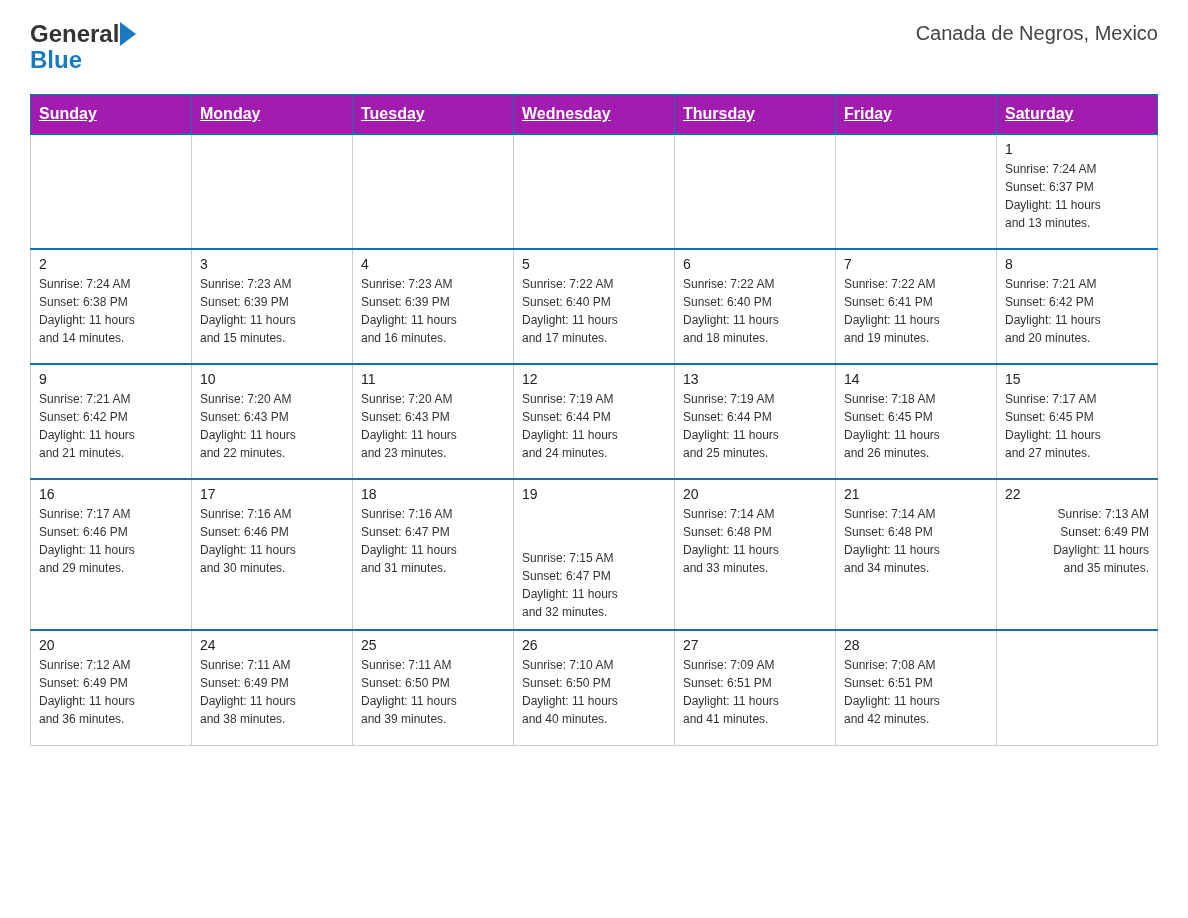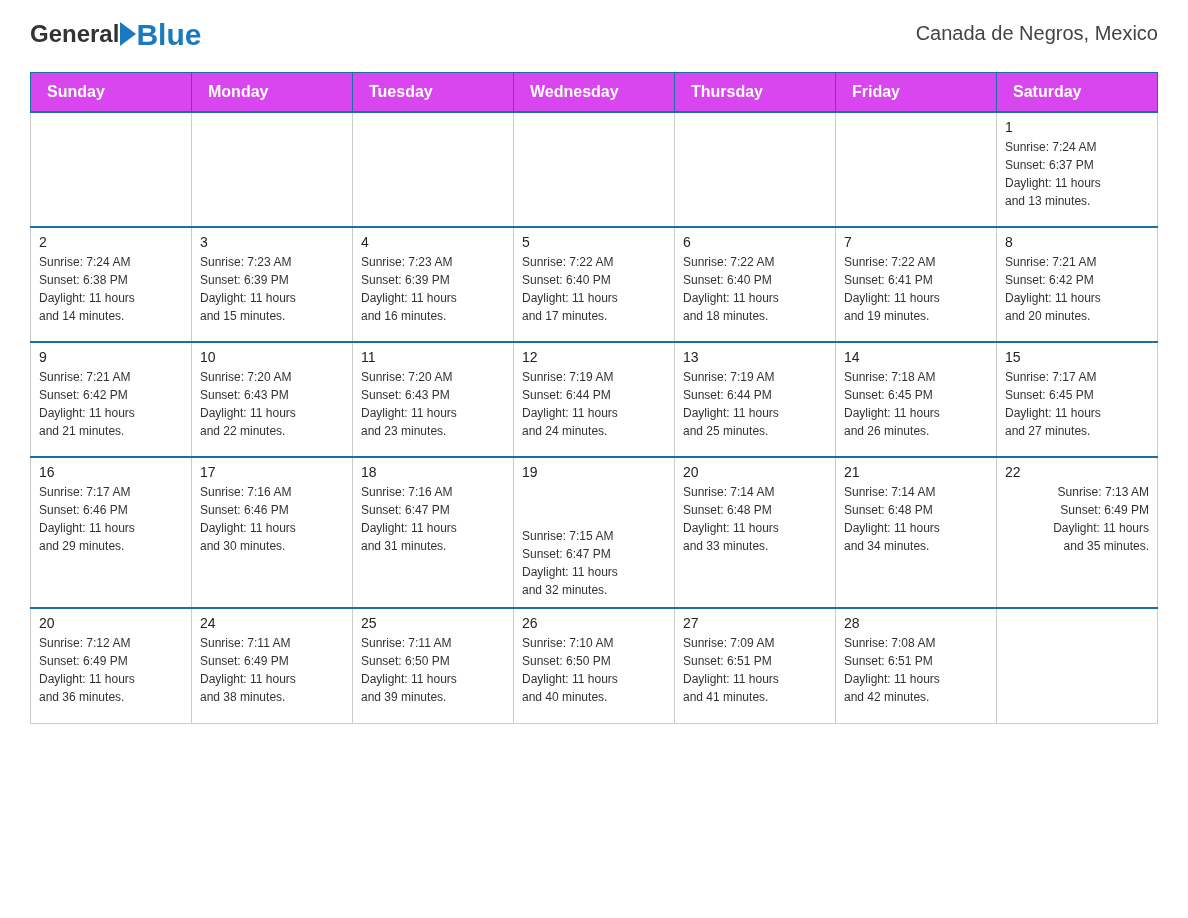--- a/index.html
+++ b/index.html
@@ -11,21 +11,21 @@
       padding: 20px 30px;
     }
     .header {
       display: flex;
       justify-content: space-between;
       align-items: flex-start;
       margin-bottom: 20px;
     }
     .logo {
       display: flex;
-      flex-direction: row;
+      flex-direction: column;
       align-items: flex-start;
     }
     .title-section {
       text-align: right;
     }
     .month-title {
       font-size: 48px;
       font-weight: bold;
       color: #222;
       line-height: 1.1;
@@ -34,27 +34,28 @@
       font-size: 20px;
       color: #444;
       margin-top: 2px;
     }
     .calendar {
       width: 100%;
       border-collapse: collapse;
       border: 1px solid #ccc;
     }
     .calendar th {
-      background-color: #d946ef;
+      background-color: #a21caf;
       color: #fff;
       font-size: 16px;
       font-weight: bold;
-      padding: 10px 16px;
+      padding: 10px 8px;
       text-align: left;
       border: 1px solid #1a6fa8;
+      text-decoration: underline;
     }
     .calendar td {
       vertical-align: top;
       padding: 6px 8px 8px 8px;
       border: 1px solid #ccc;
       width: 14.28%;
       min-height: 110px;
       height: 115px;
       font-size: 12px;
       color: #333;
@@ -93,21 +94,21 @@
     }
     .logo-line1 .arrow-right {
       width: 0;
       height: 0;
       border-top: 12px solid transparent;
       border-bottom: 12px solid transparent;
       border-left: 16px solid #1a7abf;
       margin-left: 1px;
     }
     .logo-line2 {
-      font-size: 30px;
+      font-size: 24px;
       font-weight: bold;
       color: #1a7abf;
       margin-top: -2px;
     }
   </style>
 </head>
 <body>
 
 <div class="header">
   <div class="logo">

